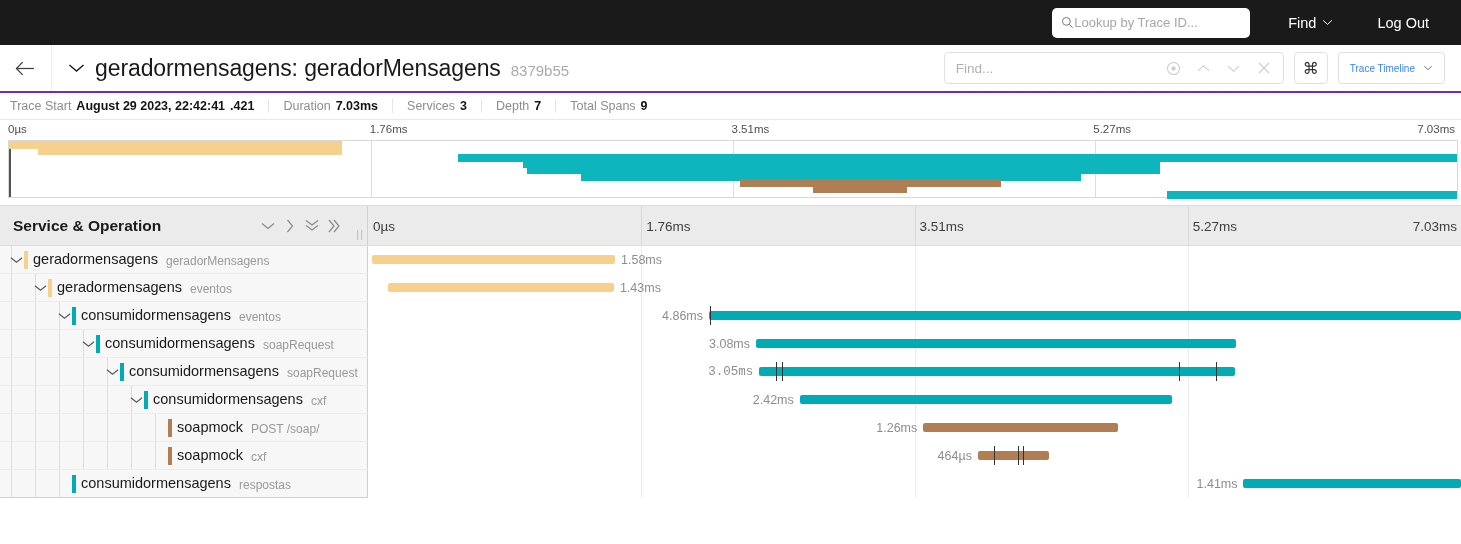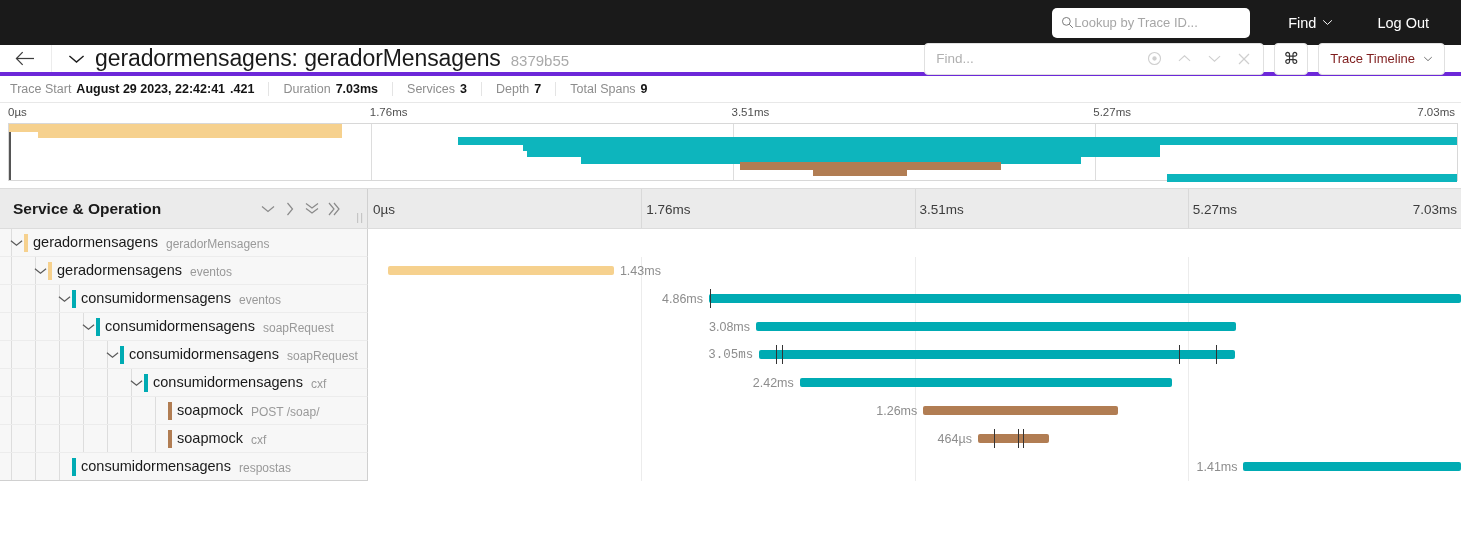--- a/index.html
+++ b/index.html
@@ -45,22 +45,22 @@
     font-size: 14.5px; color: #fff; padding: 0 20px; display:flex;
     align-items:center; gap:6px; cursor: pointer; white-space: nowrap;
   }
   .logout-item {
     font-size: 14.5px; color: #fff; padding: 0 14px 0 24px; cursor: pointer;
     white-space: nowrap;
   }
 
   
   #titlerow {
-    height: 31px; background:#fff; display: flex; align-items: center;
-    border-bottom: 4px solid #6d28d9; position: relative;
+    height: 48px; background:#fff; display: flex; align-items: center;
+    border-bottom: 2px solid #6d28d9; position: relative;
   }
   .back-btn {
     width: 52px; display:flex; align-items:center; justify-content:center;
     height: 100%; color:#404040; cursor:pointer;
     border-right: 1px solid #ececec;
   }
   .title-wrap { display:flex; align-items:baseline; gap:10px; padding-left: 16px; }
   .title-caret { color:#222; font-size: 17px; align-self:center; cursor:pointer; }
   .title-main {
     font-size: 23px; color:#1a1a1a; font-weight: 400; white-space: nowrap;
@@ -83,21 +83,21 @@
     justify-content:center; color:#cfcfcf; font-size: 13px; cursor: pointer;
   }
   .kbd-btn {
     width:34px; height:32px; border:1px solid #e0e0e0; border-radius:4px;
     display:flex; align-items:center; justify-content:center;
     font-size: 16px; color:#333; cursor:pointer; background:#fff;
   }
   .viewsel {
     height:32px; border:1px solid #e0e0e0; border-radius:4px;
     display:flex; align-items:center; gap:8px; padding: 0 11px;
-    font-size:13px; color:#7f1d1d; cursor:pointer; background:#fff;
+    font-size:10px; color:#3b82f6; cursor:pointer; background:#fff;
     white-space: nowrap;
   }
 
   
   #summary {
     height: 27px; background:#fff; display:flex; align-items:center;
     padding-left: 10px; border-bottom:1px solid #e8e8e8;
   }
   .sum-group { display:flex; align-items:baseline; gap:5px; padding-right:14px;
     border-right:1px solid #e4e4e4; margin-right:14px; }
@@ -352,20 +352,27 @@
     <div class="row">
       <div class="row-left">
         <div class="guide" style="left: 11px;"></div>
         <span class="caret" style="left: 7px;"><svg width="13" height="8" viewBox="0 0 14 8">
             <path d="M1 1.5 L7 6.3 L13 1.5" fill="none" stroke="#5a5a5a" stroke-width="1.3"></path>
           </svg></span>
         <span class="colorbar" style="left: 24px; background: rgb(246, 209, 142);"></span>
         <span class="svcname" style="left: 33px;">geradormensagens</span>
         <span class="opname" style="left: 166px;">geradorMensagens</span>
       </div>
+      <div class="row-right">
+        <div class="rr-sep" style="left: 25%;"></div>
+        <div class="rr-sep" style="left: 50%;"></div>
+        <div class="rr-sep" style="left: 75%;"></div>
+        <div class="span-bar" style="left: 0.4%; width: 22.2%; background: rgb(246, 209, 142);"></div>
+        <span class="span-lbl" style="left: calc(22.6% + 6px);">1.58ms</span>
+      </div>
     </div>
     <div class="row">
       <div class="row-left">
         <div class="guide" style="left: 11px;"></div>
         <div class="guide" style="left: 35px;"></div>
         <span class="caret" style="left: 31px;"><svg width="13" height="8" viewBox="0 0 14 8">
             <path d="M1 1.5 L7 6.3 L13 1.5" fill="none" stroke="#5a5a5a" stroke-width="1.3"></path>
           </svg></span>
         <span class="colorbar" style="left: 48px; background: rgb(246, 209, 142);"></span>
         <span class="svcname" style="left: 57px;">geradormensagens</span>

